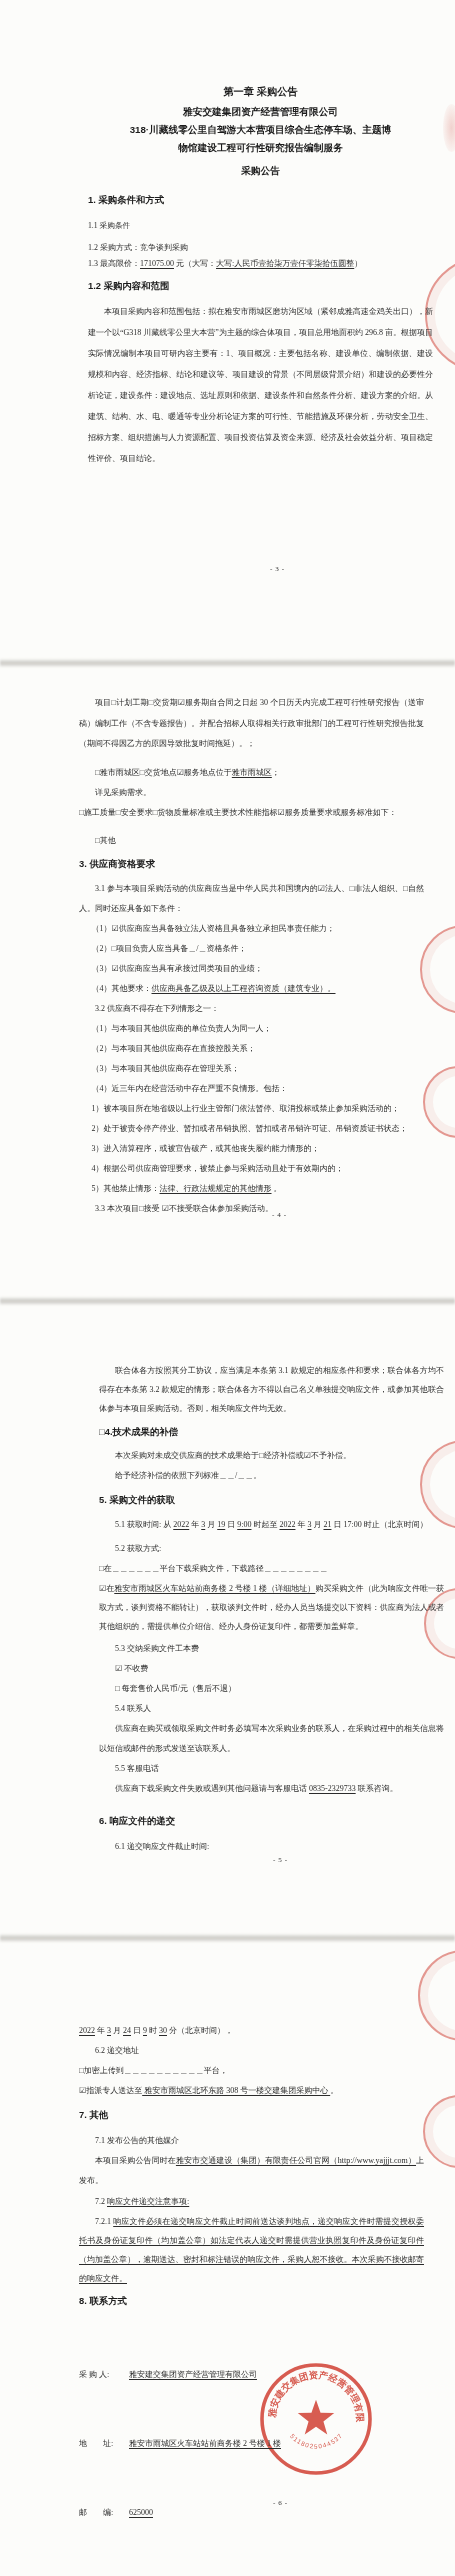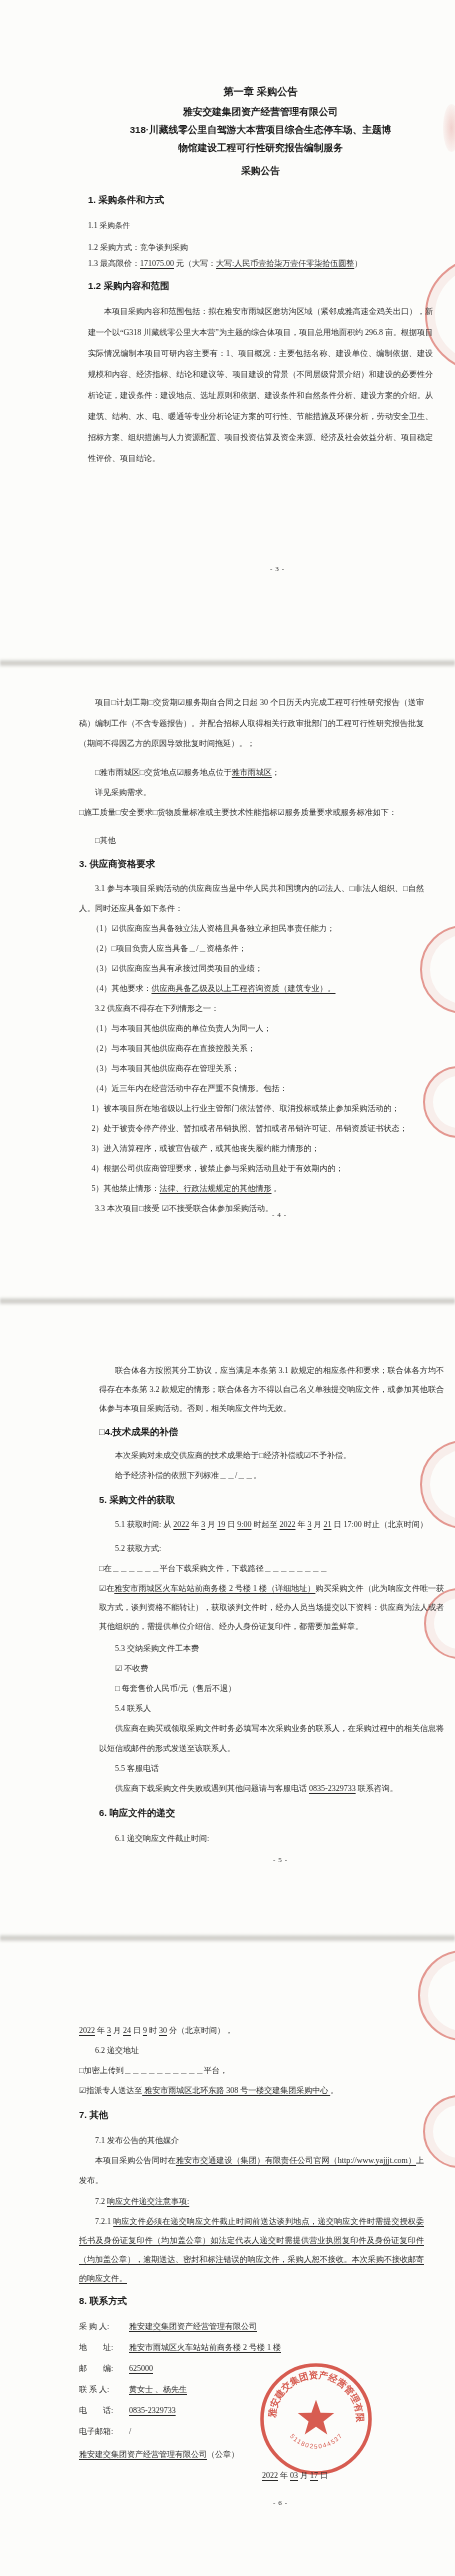--- a/index.html
+++ b/index.html
@@ -25,33 +25,33 @@
   .fs18 { font-size:10.2px; line-height:17px; }
   .fs17 { font-size:9.7px; line-height:18px; }
   .fs16 { font-size:9.4px; line-height:17px; }
   .t { font-size:8px; line-height:20px; text-align:justify; }
   .lh38 { line-height:21.6px; }
   .lh33 { line-height:19px; }
   .lh28 { line-height:16.5px; }
   .ind { text-indent:2em; }
   .small { font-size:7.7px; }
   .u { text-decoration:underline; text-underline-offset:2.3px; text-decoration-thickness:0.6px; }
-  .mt6{margin-top:3.4px}.mt8{margin-top:4.6px}.mt10{margin-top:5px}.mt12{margin-top:6.8px}
+  .mt6{margin-top:3.4px}.mt8{margin-top:4.6px}.mt10{margin-top:13px}.mt12{margin-top:6.8px}
   .mt14{margin-top:8px}.mt20{margin-top:11.4px}
   .pad1 { padding-left:12.5px; }
   .pnum { position:absolute; font-size:7.1px; color:#333; z-index:2; letter-spacing:0.6px; }
 
   .es { position:absolute; z-index:1; border:2.3px solid rgba(203,52,40,0.5); border-radius:50%;
         box-shadow: inset 0 0 0 8px rgba(203,52,40,0.07); }
   .esblob { position:absolute; z-index:1; border-radius:50%; filter:blur(0.6px);
         background:radial-gradient(ellipse at center, rgba(205,62,48,0.22), rgba(205,62,48,0.04) 72%); }
   .seal { position:absolute; left:256px; top:2359px; z-index:1; }
 
   .row { font-size:8px; line-height:21px; }
-  .lbl { display:inline-block; min-width:48px; }
+  .lbl { display:inline-block; min-width:48px;margin-top:48px; }
   .signline { padding-right:4.6px; font-size:8px; line-height:20.5px; margin-top:3.4px; }
   .dateline { text-align:right; padding-right:96px; font-size:8px; line-height:20.5px; }
 </style>
 </head>
 <body>
 
 <div class="doc">
 
   <div class="esblob" style="top:104px; right:-4.6px; width:17px; height:48px;"></div>
   <div class="es" style="top:257px; right:-85px; width:111px; height:111px;"></div>

